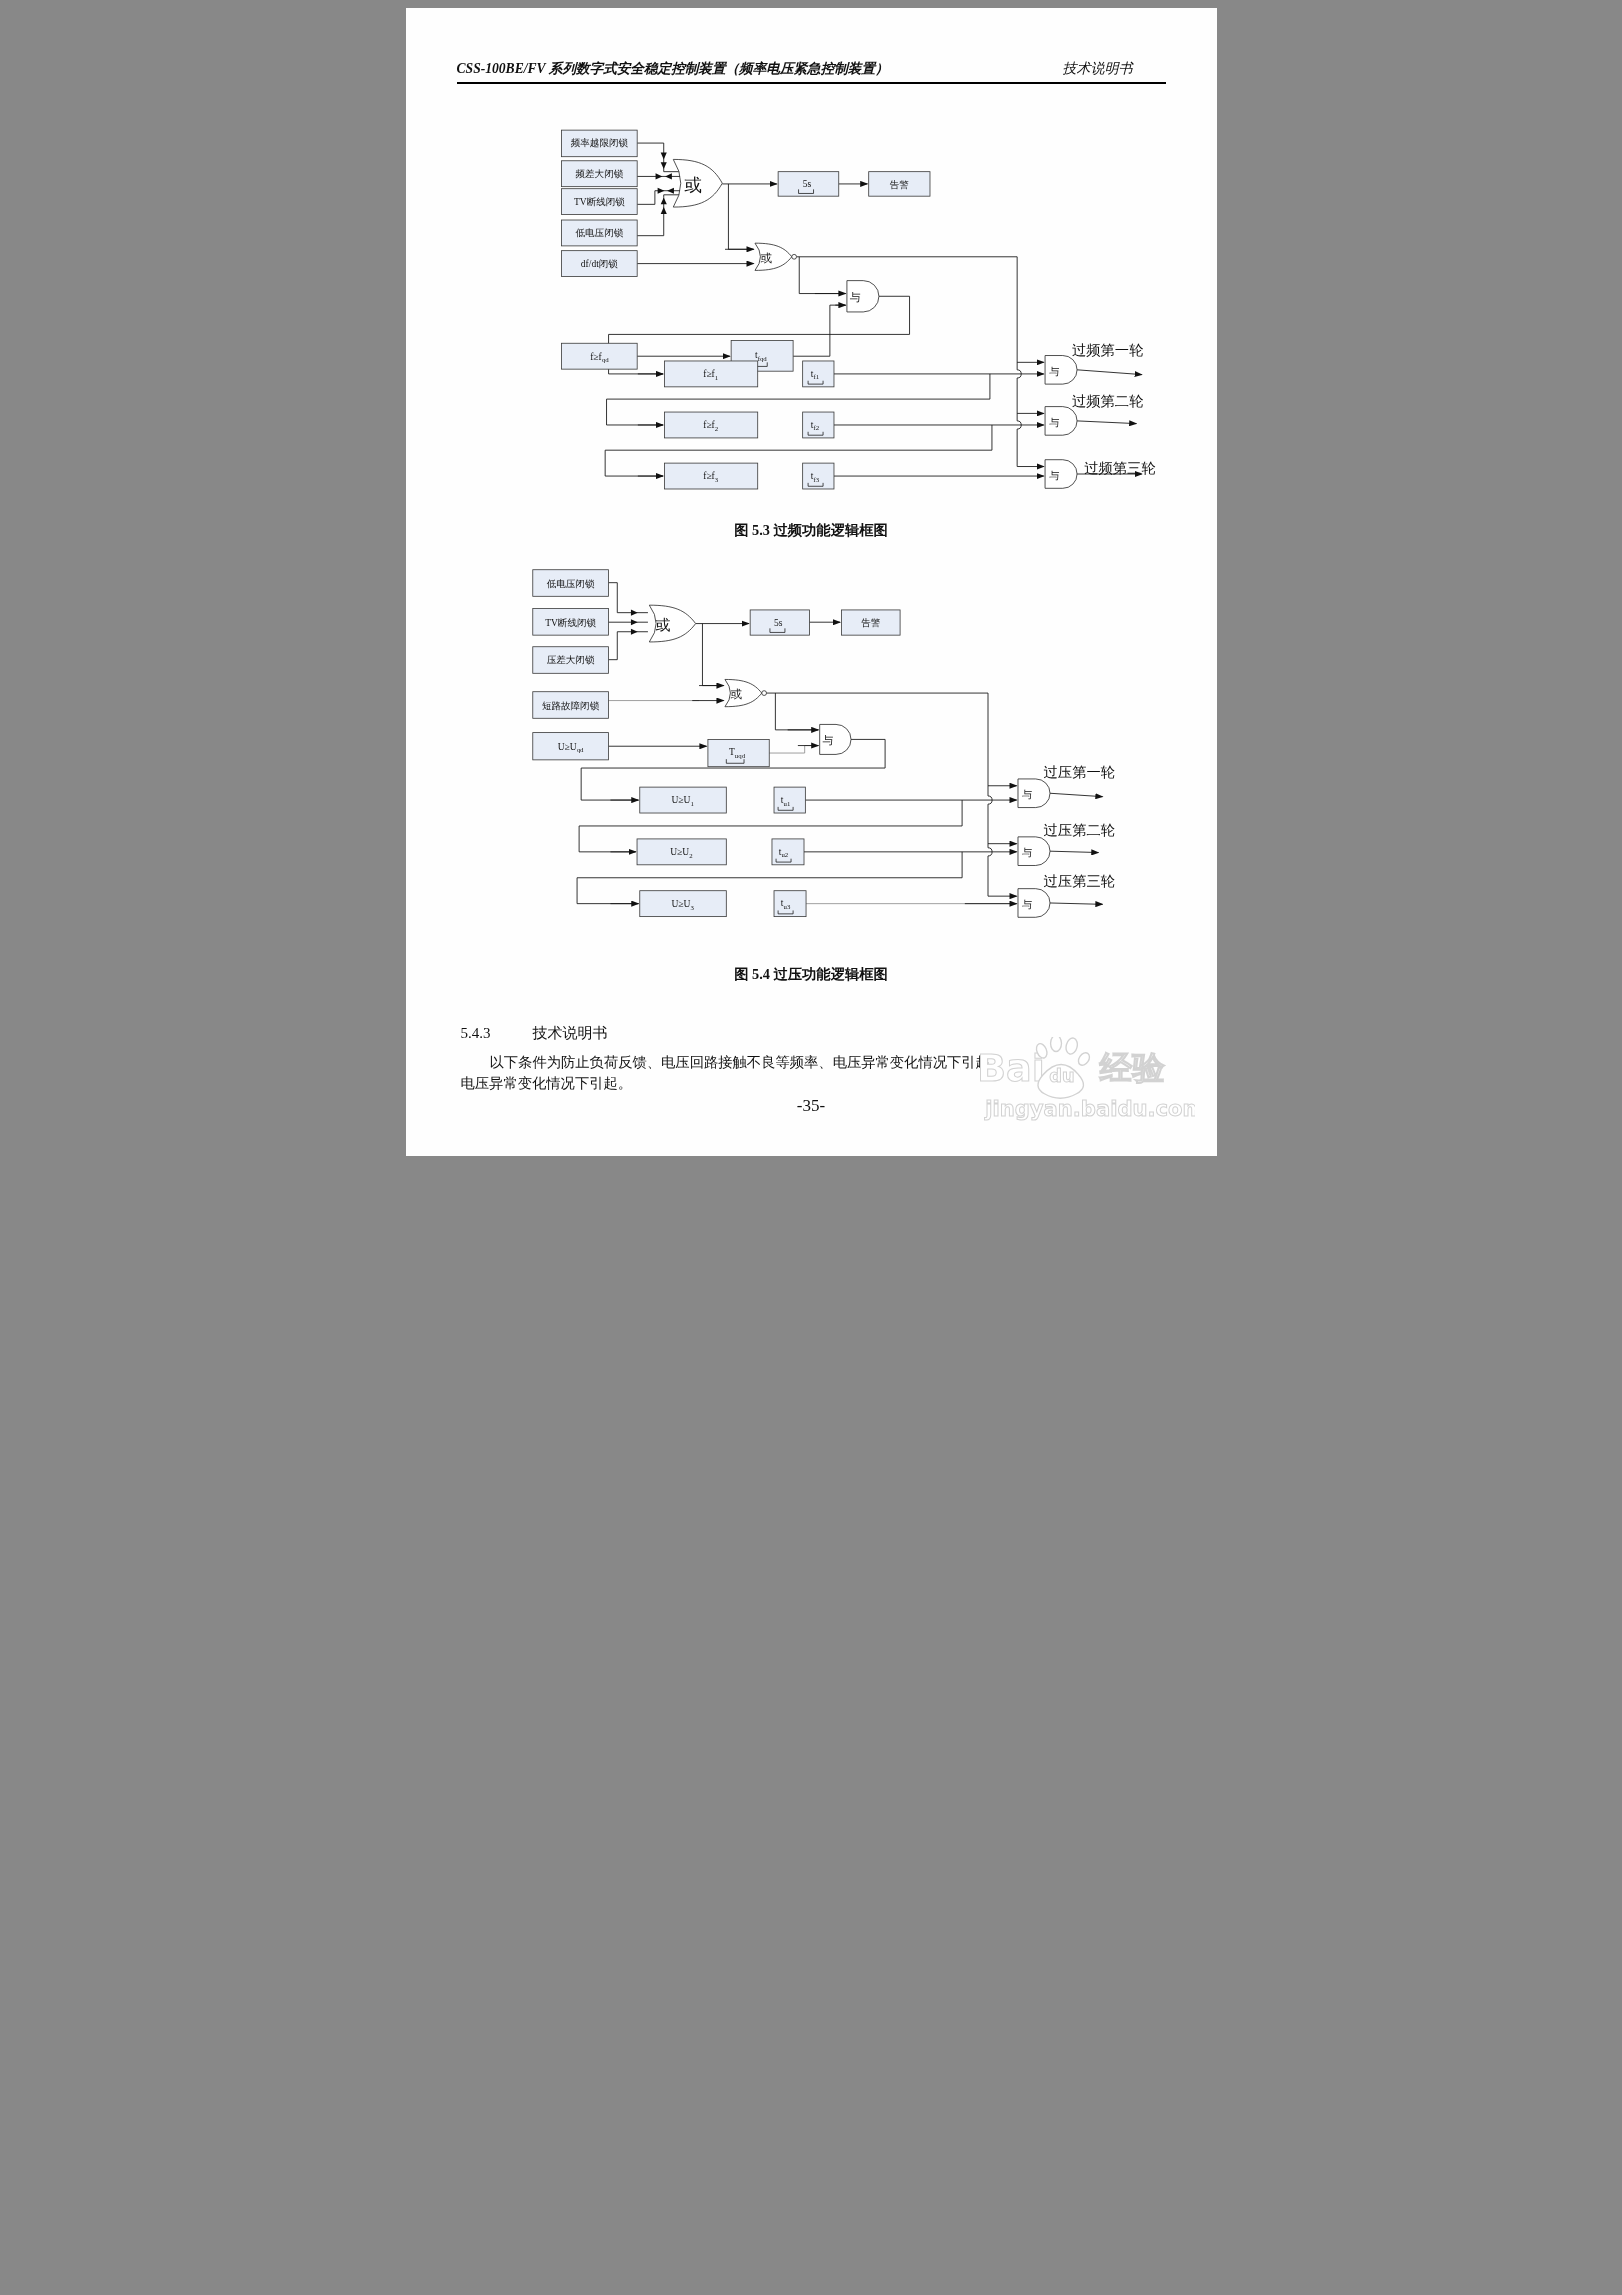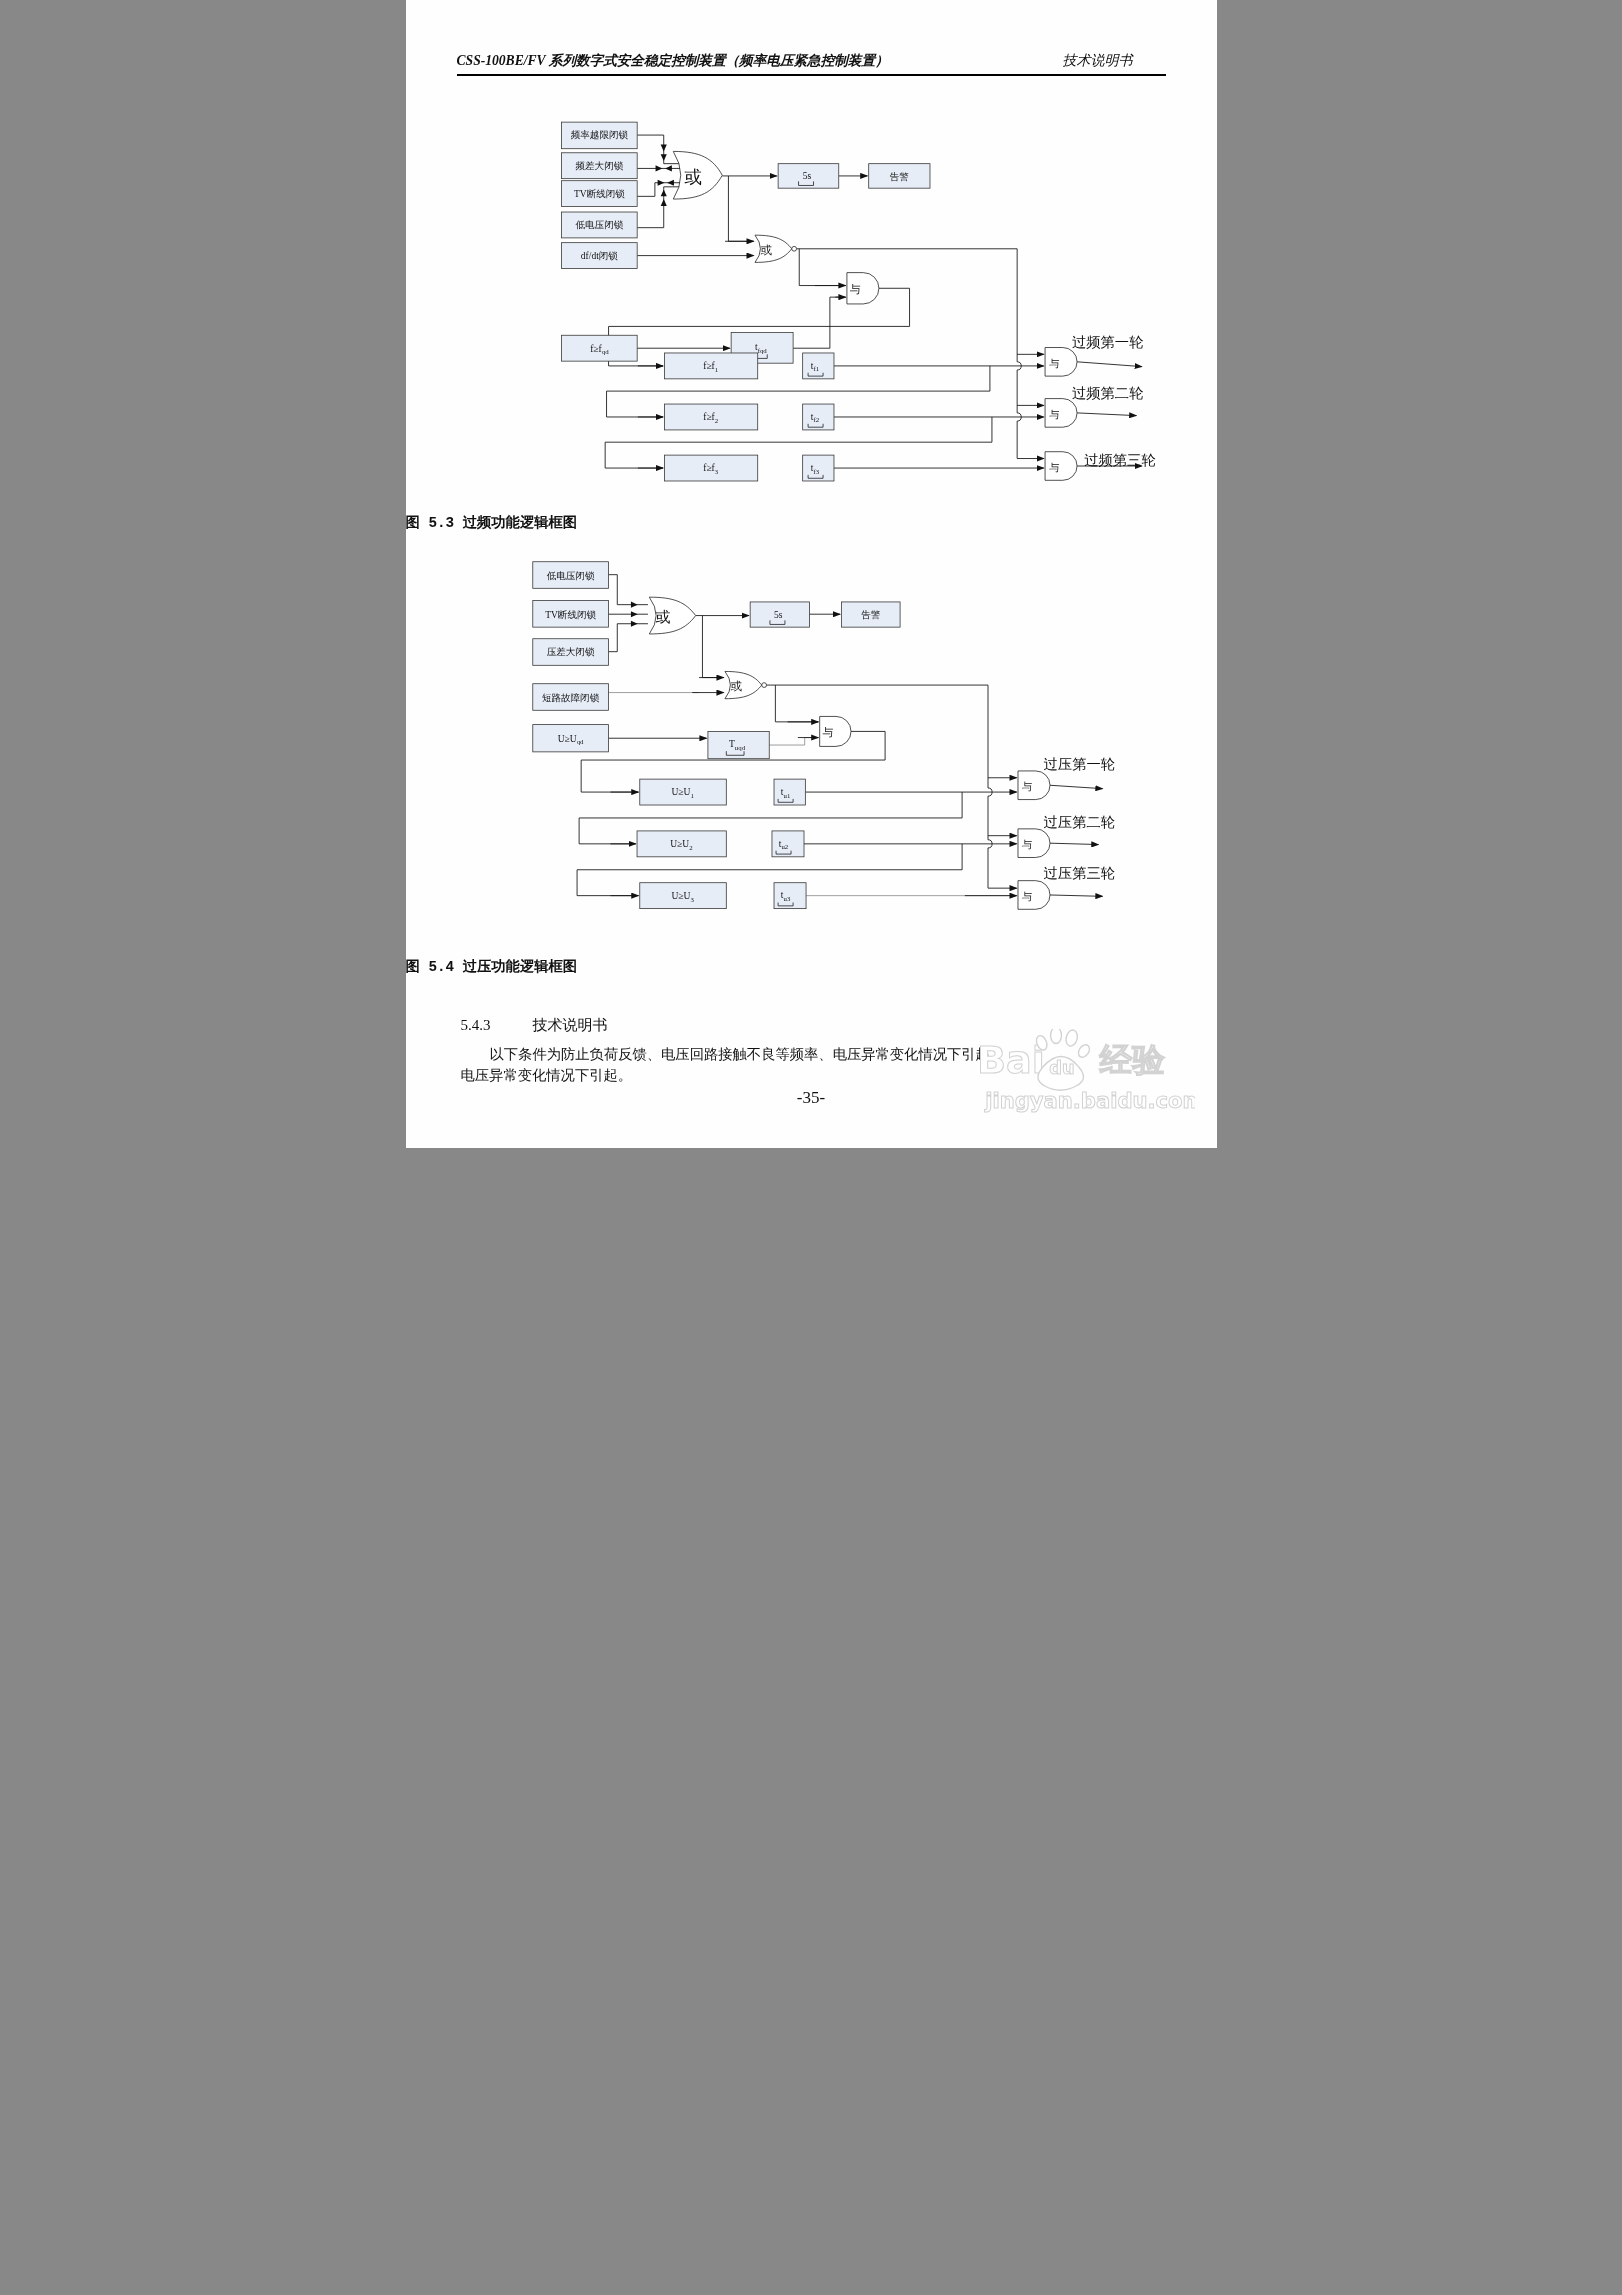--- a/index.html
+++ b/index.html
@@ -1,38 +1,38 @@
 <!DOCTYPE html>
 <html style="font-size:11px"><head>
 <meta charset="utf-8">
 <style>
   html,body{margin:0;padding:0;background:#888;}
-  #page{position:relative;width:811px;height:1148px;background:#fefefe;margin:0 auto;overflow:hidden;
+  #page{position:relative;width:811px;height:1148px;background:#fefefe;margin:8px auto;overflow:hidden;
         font-family:"Liberation Serif","DejaVu Serif",serif;color:#111;}
   
   #hdr{position:absolute;left:51px;top:52px;width:709px;display:flex;justify-content:space-between;
        align-items:flex-end;border-bottom:2px solid #000;padding-bottom:4.1px;}
   #hdr .h-left{font-style:italic;font-weight:bold;font-size:13.6px;white-space:nowrap;}
   #hdr .h-right{font-style:italic;font-weight:normal;font-size:14px;padding-right:33px;white-space:nowrap;}
   
   svg{position:absolute;left:0;}
   .nbox{fill:#e7edf7;stroke:#3c3c3c;stroke-width:1.2;}
   .gate{fill:#fff;stroke:#2a2a2a;stroke-width:1.2;}
   .wire{fill:none;stroke:#1a1a1a;stroke-width:1.3;}
   .wireg{fill:none;stroke:#8a8a8a;stroke-width:1.2;}
   .arr{fill:#111;stroke:none;}
   .bt{font-family:"Liberation Serif","DejaVu Serif",serif;font-size:14px;fill:#111;}
   .bt .sub{font-size:10px;}
   .gl{font-family:"Liberation Serif","DejaVu Serif",serif;fill:#111;}
   .out-lab{font-family:"Liberation Serif","DejaVu Serif",serif;font-size:21px;fill:#111;}
   .tmr{fill:none;stroke:#111;stroke-width:1.1;}
   .mid{text-anchor:middle;}
   
-  .caption{position:absolute;left:0;width:811px;text-align:left;
-           font-family:Liberation Mono, monospace;font-weight:bold;font-size:14.3px;}
+  .caption{position:absolute;left:0;width:811px;text-align:center;
+           font-family:Liberation Serif, serif;font-weight:bold;font-size:14.3px;}
   #cap53{top:513px;}
   #cap54{top:957px;}
   #sec{position:absolute;left:55px;top:1016px;font-size:15px;}
   #sec .sp{display:inline-block;width:42px;}
   #para{position:absolute;left:55px;top:1044px;width:709px;font-size:14.3px;line-height:21px;}
   #para .l1{display:block;padding-left:29px;}
   #para .l2{display:block;}
   #ftr{position:absolute;left:0;top:1088px;width:811px;text-align:center;font-size:17px;}
   
   #wm{position:absolute;left:571px;top:1029px;}

